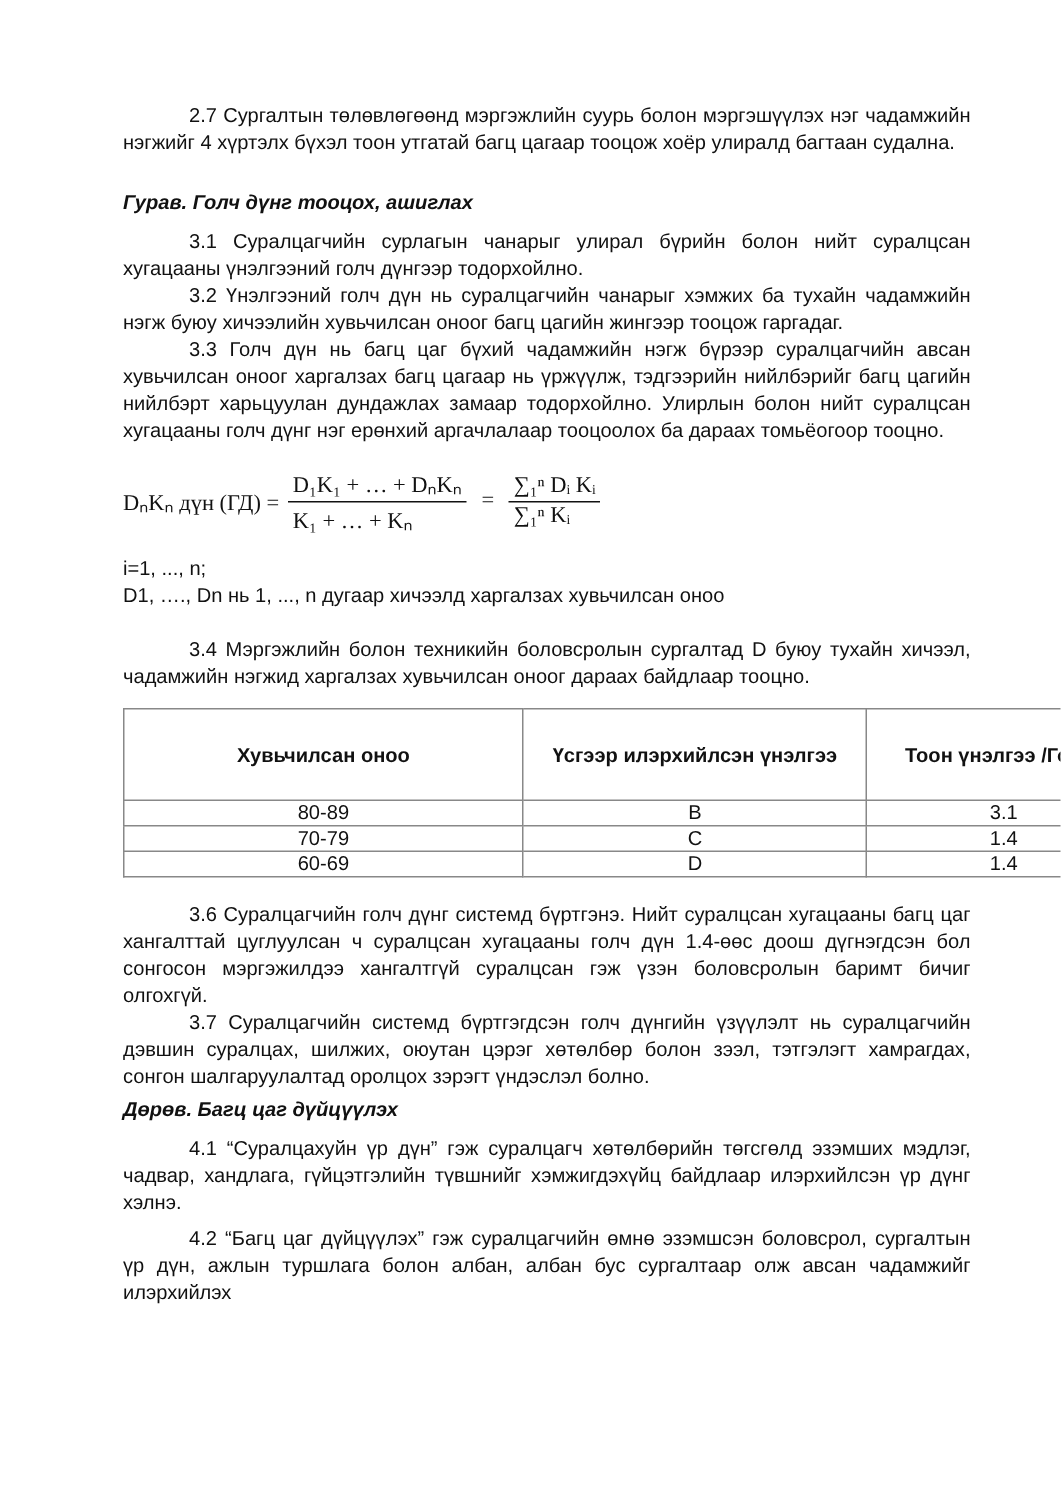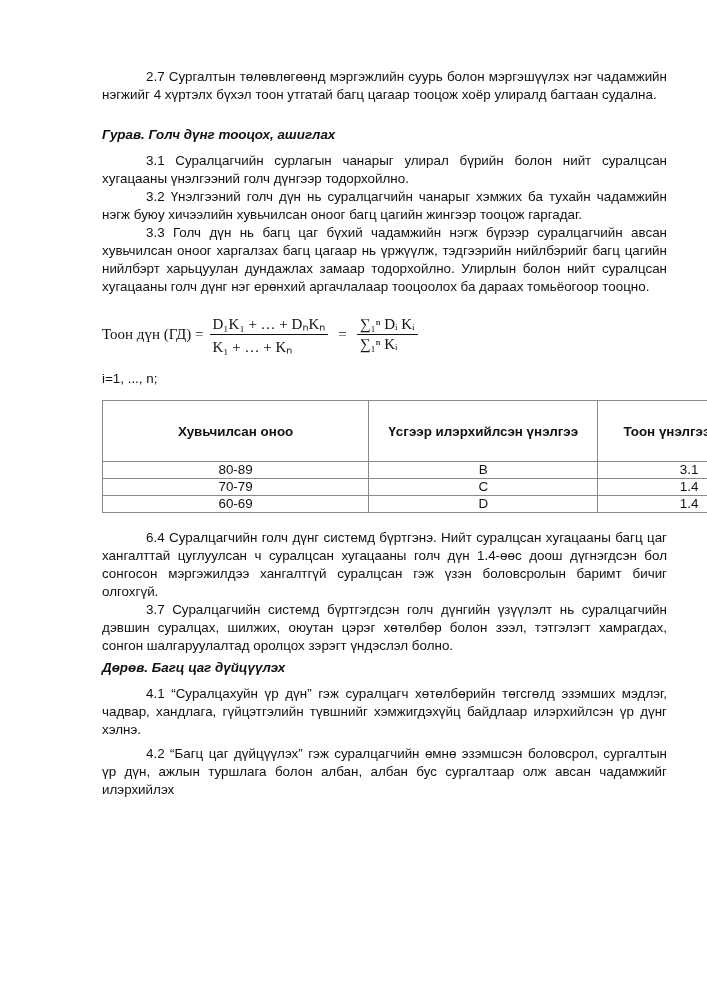--- a/index.html
+++ b/index.html
@@ -1,18 +1,18 @@
 <!DOCTYPE html>
 <html><head>
 <meta charset="utf-8">
 <style>
   html, body { margin: 0; padding: 0; background: #ffffff; }
   body { width: 707px; height: 1000px; position: relative; overflow: hidden;
          font-family: "Liberation Sans", sans-serif; color: #111; font-size: 13.4px; }
-  .page { position: absolute; left: 102px; top: 68px; width: 565px; }
+  .page { position: absolute; left: 82px; top: 68px; width: 565px; }
   p { margin: 0; line-height: 18px; text-align: justify; }
   .indent { text-indent: 44px; }
   .heading { font-weight: bold; margin-top: 18px; margin-bottom: 8px; font-style: italic; }
   .formula { font-family: "Liberation Serif", serif; font-size: 15px; display: flex; align-items: center; margin-top: 18px; margin-bottom: 16px; height: 40px; }
   .frac { display: inline-flex; flex-direction: column; align-items: flex-start; margin: 0 6px; }
   .frac .num { border-bottom: 1px solid #111; padding: 0 3px 1px 3px; }
   .frac .den { padding: 1px 3px 0 3px; }
   .eq { margin: 0 4px; }
   .italic-line { font-style: normal; line-height: 18px; }
   .it { }
@@ -29,34 +29,38 @@
 <div class="page">
   <p class="indent">2.7  Сургалтын төлөвлөгөөнд мэргэжлийн суурь болон мэргэшүүлэх нэг чадамжийн нэгжийг 4 хүртэлх бүхэл тоон утгатай багц цагаар тооцож хоёр улиралд багтаан судална.</p>
 
   <p class="heading" style="margin-top:22px;">Гурав. Голч дүнг тооцох, ашиглах</p>
 
   <p class="indent">3.1  Суралцагчийн сурлагын чанарыг улирал бүрийн болон нийт суралцсан хугацааны үнэлгээний голч дүнгээр тодорхойлно.</p>
   <p class="indent">3.2  Үнэлгээний голч дүн нь суралцагчийн чанарыг хэмжих ба тухайн чадамжийн нэгж буюу хичээлийн хувьчилсан оноог багц цагийн жингээр тооцож гаргадаг.</p>
   <p class="indent">3.3 Голч дүн нь багц цаг бүхий чадамжийн нэгж бүрээр суралцагчийн авсан хувьчилсан оноог харгалзах багц цагаар нь үржүүлж, тэдгээрийн нийлбэрийг багц цагийн нийлбэрт харьцуулан дундажлах замаар тодорхойлно. Улирлын болон нийт суралцсан хугацааны голч дүнг нэг ерөнхий аргачлалаар тооцоолох ба дараах томьёогоор тооцно.</p>
 
   <div class="formula">
-    <span>Тоон дүн (ГД) =</span>
+    <span>DₙKₙ дүн (ГД) =</span>
     <span class="frac">
       <span class="num">D₁K₁ + … + DₙKₙ</span>
       <span class="den">K₁ + … + Kₙ</span>
     </span>
     <span class="eq">=</span>
     <span class="frac">
       <span class="num">∑₁ⁿ Dᵢ Kᵢ</span>
       <span class="den">∑₁ⁿ Kᵢ</span>
     </span>
   </div>
 
   <p class="italic-line it">i=1, ..., n;</p>
+  <p class="italic-line">
+    <span class="it">D1, …., Dn</span><span> нь </span><span class="it">1, ..., n</span><span> дугаар хичээлд харгалзах хувьчилсан оноо</span>
+  </p>
 
+  <p class="indent" style="margin-top:18px;">3.4 Мэргэжлийн болон техникийн боловсролын сургалтад D буюу тухайн хичээл, чадамжийн нэгжид харгалзах хувьчилсан оноог дараах байдлаар тооцно.</p>
 
   <table>
     <thead>
       <tr>
         <th class="col1">Хувьчилсан оноо</th>
         <th class="col2">Үсгээр илэрхийлсэн үнэлгээ</th>
         <th class="col3">Тоон үнэлгээ /Голч дүн/</th>
       </tr>
     </thead>
     <tbody>
@@ -71,21 +75,21 @@
         <td>1.4</td>
       </tr>
       <tr>
         <td>60-69</td>
         <td>D</td>
         <td>1.4</td>
       </tr>
     </tbody>
   </table>
 
-  <p class="indent">6.4  Суралцагчийн голч дүнг  системд бүртгэнэ. Нийт суралцсан хугацааны багц цаг хангалттай цуглуулсан ч суралцсан хугацааны голч дүн 1.4-өөс доош дүгнэгдсэн бол сонгосон мэргэжилдээ хангалтгүй суралцсан гэж үзэн боловсролын баримт бичиг олгохгүй.</p>
+  <p class="indent">3.6  Суралцагчийн голч дүнг  системд бүртгэнэ. Нийт суралцсан хугацааны багц цаг хангалттай цуглуулсан ч суралцсан хугацааны голч дүн 1.4-өөс доош дүгнэгдсэн бол сонгосон мэргэжилдээ хангалтгүй суралцсан гэж үзэн боловсролын баримт бичиг олгохгүй.</p>
   <p class="indent">3.7 Суралцагчийн  системд  бүртгэгдсэн  голч дүнгийн  үзүүлэлт  нь суралцагчийн дэвшин суралцах, шилжих, оюутан цэрэг хөтөлбөр болон зээл, тэтгэлэгт хамрагдах, сонгон шалгаруулалтад оролцох зэрэгт үндэслэл болно.</p>
 
   <p class="heading" style="margin-top:4px;">Дөрөв. Багц цаг дүйцүүлэх</p>
 
   <p class="indent">4.1   “Суралцахуйн үр дүн” гэж суралцагч хөтөлбөрийн төгсгөлд эзэмших мэдлэг, чадвар, хандлага, гүйцэтгэлийн түвшнийг хэмжигдэхүйц байдлаар илэрхийлсэн үр дүнг хэлнэ.</p>
   <div class="gap"></div>
   <p class="indent">4.2    “Багц цаг дүйцүүлэх” гэж суралцагчийн өмнө эзэмшсэн боловсрол, сургалтын үр дүн, ажлын туршлага болон албан, албан бус сургалтаар олж авсан чадамжийг илэрхийлэх</p>
 </div>
 
 </body></html>

